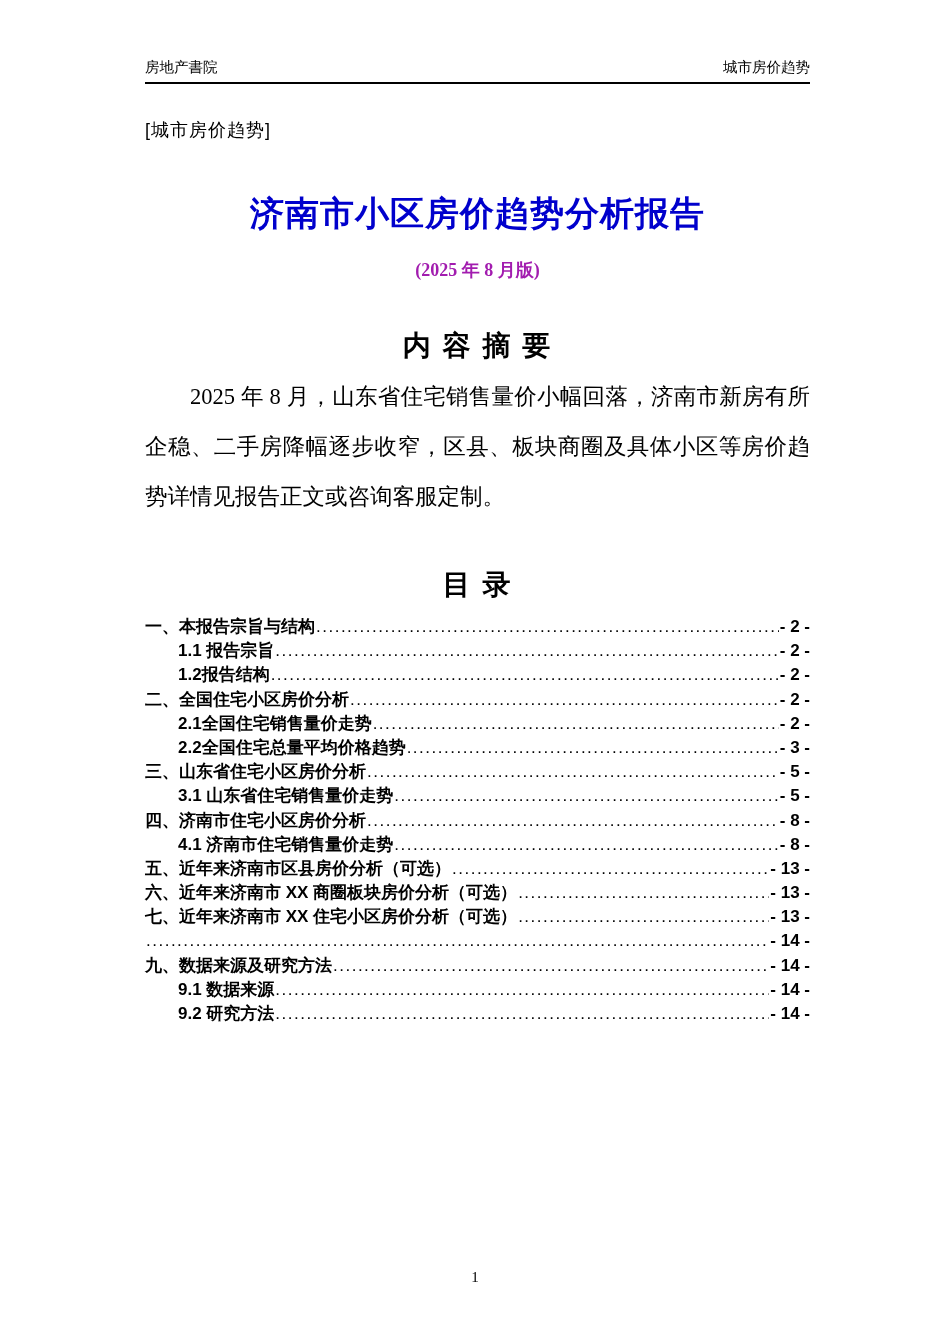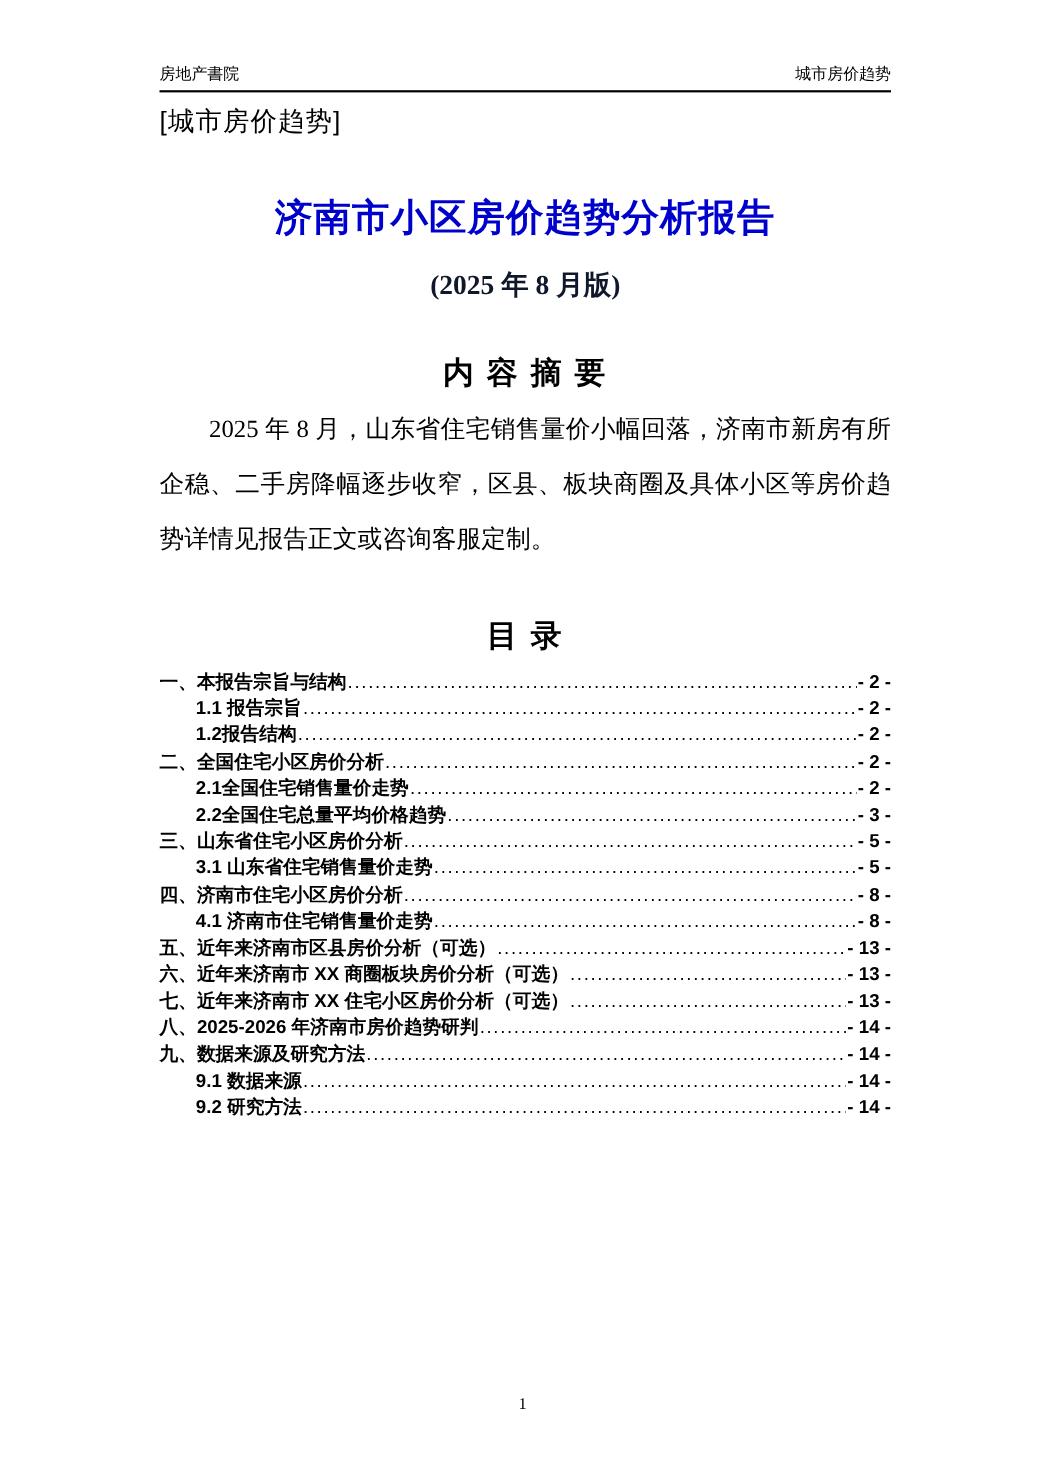--- a/index.html
+++ b/index.html
@@ -18,40 +18,40 @@
   .hdr {
     margin-top:58px;
     display:flex; justify-content:space-between; align-items:flex-end;
     border-bottom:2px solid #000;
     padding-bottom:5px;
     font-family:Liberation Mono, monospace;
     font-size:14.5px;
   }
   
   .tag {
-    margin-top:10px;
-    font-family:"Liberation Sans", sans-serif;
-    font-size:24px;
+    margin-top:34px;
+    font-family:"Liberation Sans", sans-serif;
+    font-size:18px;
     letter-spacing:1px;
   }
   
   .title {
     margin-top:49px;
     text-align:center;
     font-size:34px;
     font-weight:bold;
     color:#0000CC;
     letter-spacing:1px;
   }
   .subtitle {
     margin-top:21px;
     text-align:center;
-    font-size:25px;
-    font-weight:bold;
-    color:#0f172a;
+    font-size:18px;
+    font-weight:bold;
+    color:#a21caf;
   }
   
   .summary-h {
     margin-top:45px;
     text-align:center;
     font-family:"Liberation Sans", sans-serif;
     font-size:28px;
     font-weight:bold;
     letter-spacing:2px;
   }
@@ -186,21 +186,20 @@
       <span class="toc-label">六、近年来济南市 XX 商圈板块房价分析（可选） </span>
       <span class="toc-dots"></span>
       <span class="toc-page">- 13 -</span>
     </div>
     <div class="toc-row">
       <span class="toc-label">七、近年来济南市 XX 住宅小区房价分析（可选） </span>
       <span class="toc-dots"></span>
       <span class="toc-page">- 13 -</span>
     </div>
     <div class="toc-row">
-      <span class="toc-label">八、2025-2026 年济南市房价趋势研判</span>
       <span class="toc-dots"></span>
       <span class="toc-page">- 14 -</span>
     </div>
     <div class="toc-row">
       <span class="toc-label">九、数据来源及研究方法</span>
       <span class="toc-dots"></span>
       <span class="toc-page">- 14 -</span>
     </div>
     <div class="toc-row lvl2">
       <span class="toc-label">9.1 数据来源</span>

